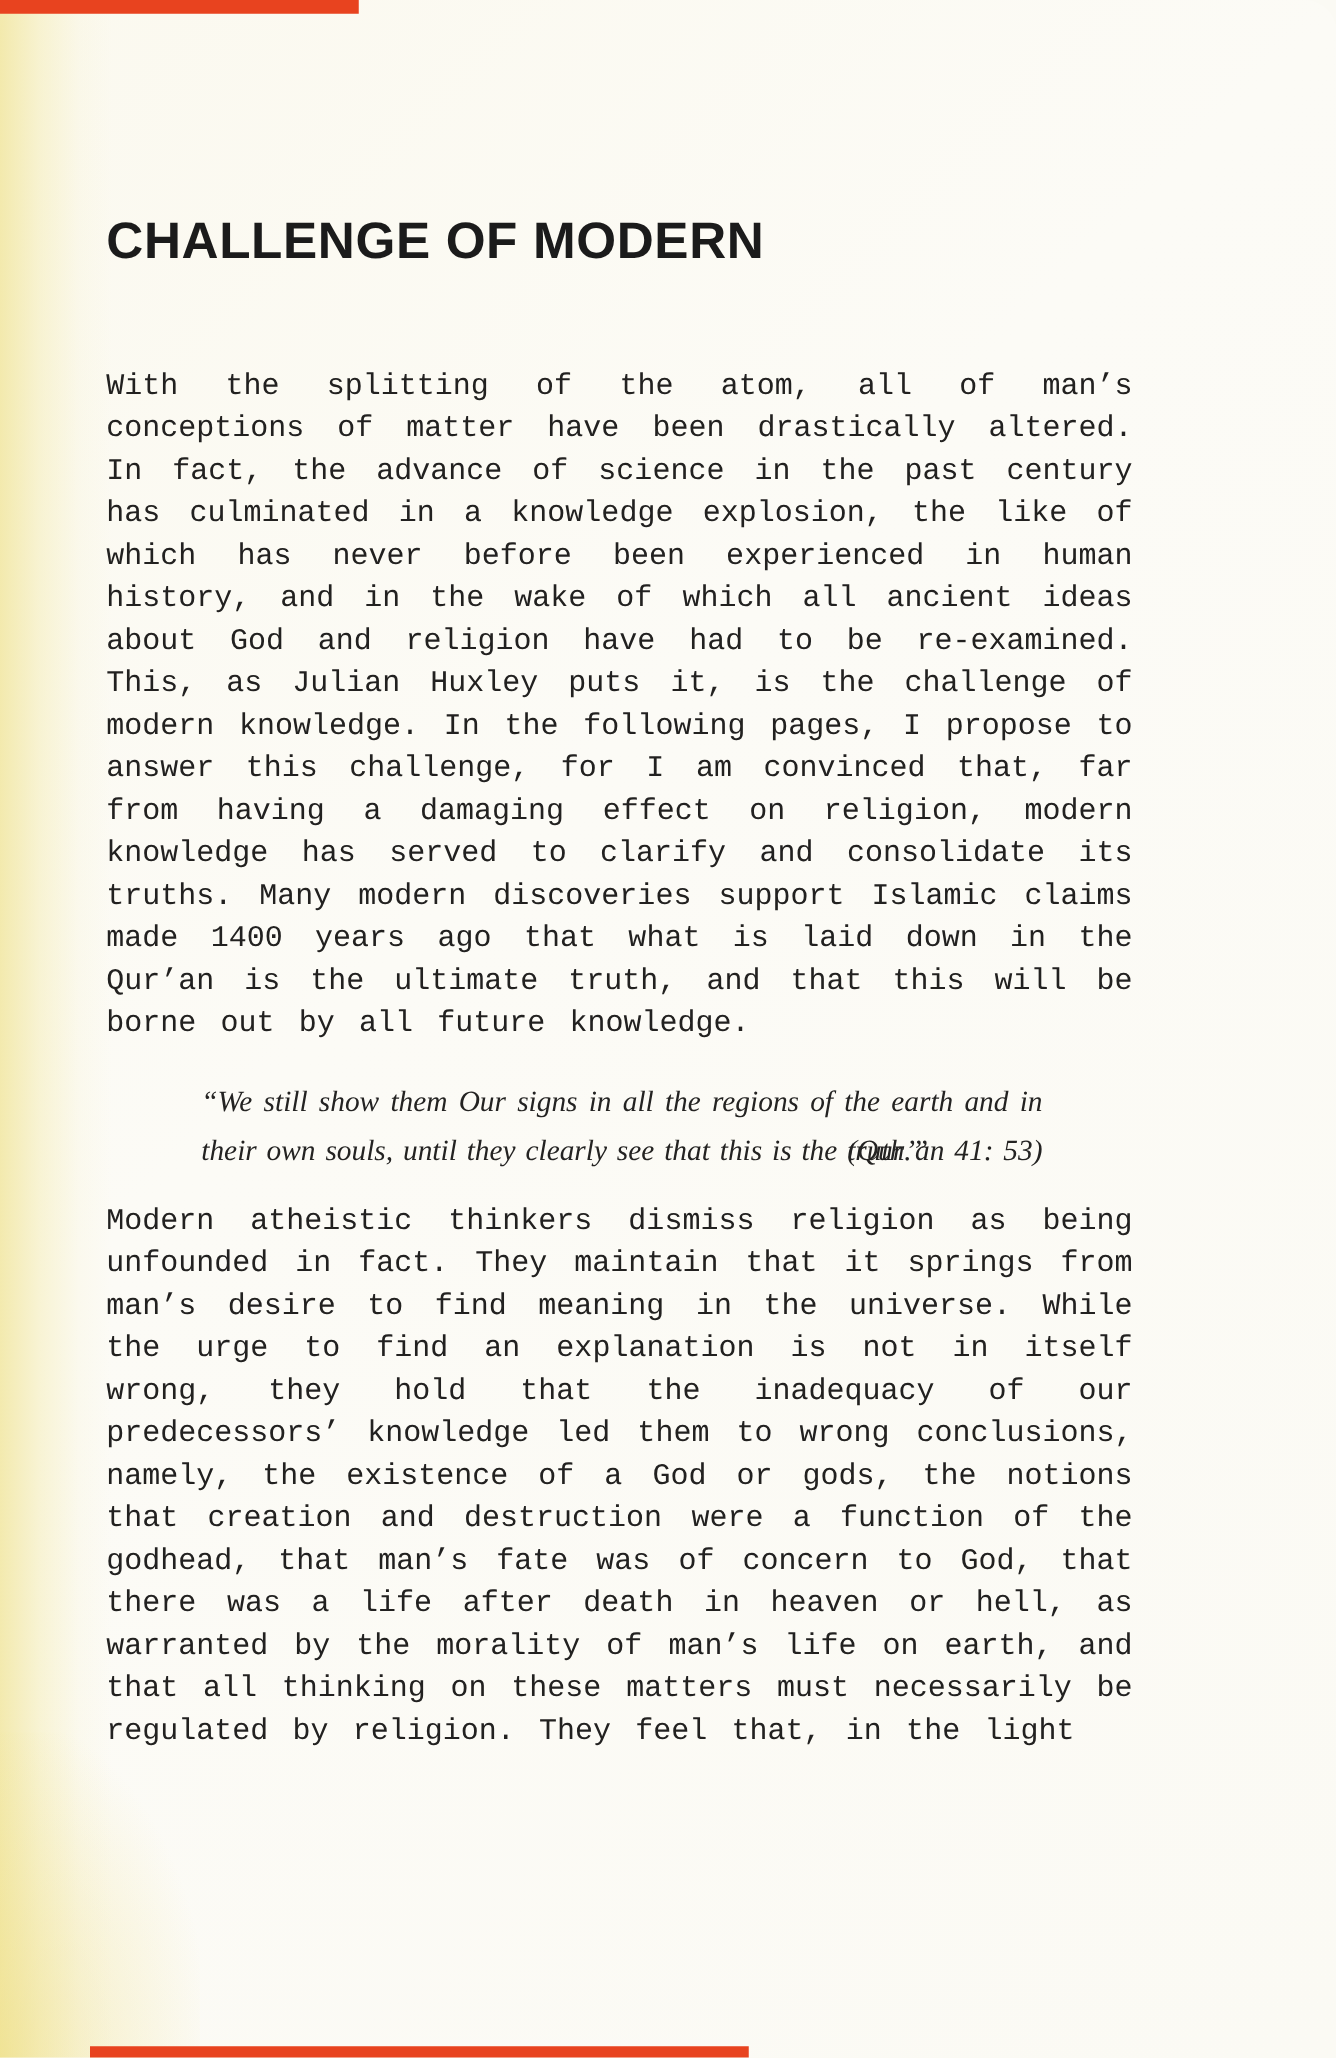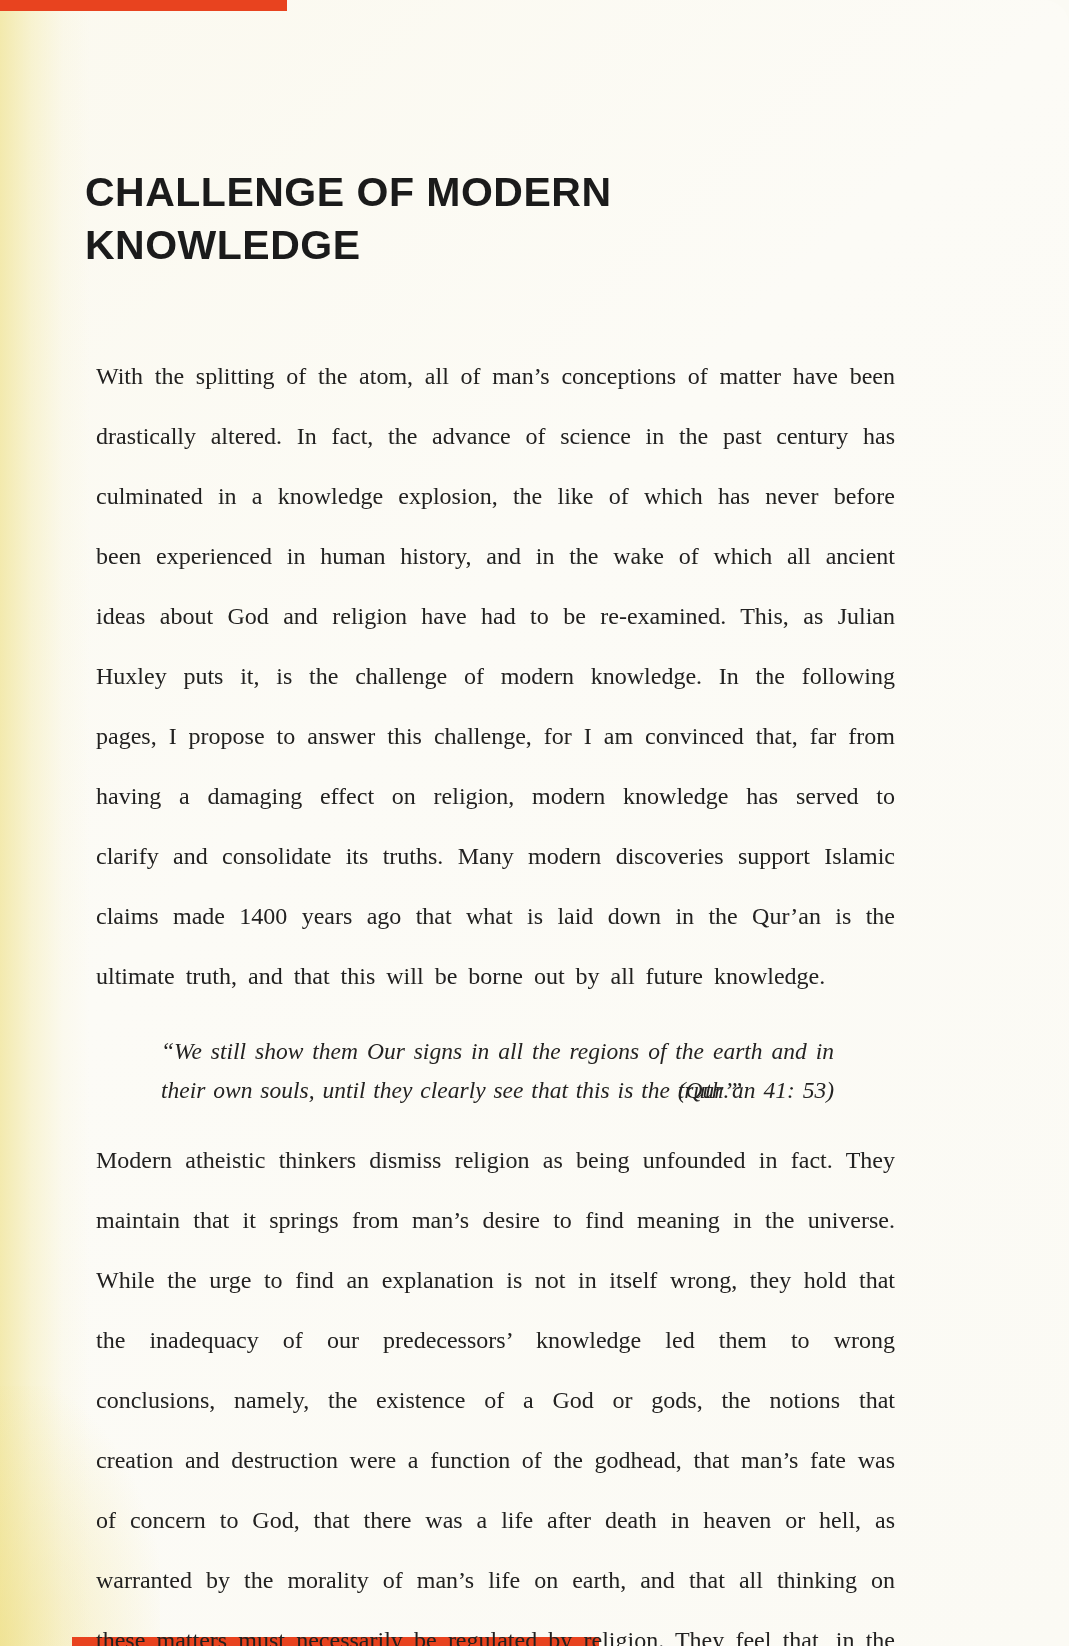--- a/index.html
+++ b/index.html
@@ -62,26 +62,27 @@
     margin: 0 0 74px 0;
     font-family: "Liberation Sans", sans-serif;
     font-weight: bold;
     font-size: 41px;
     line-height: 53px;
     letter-spacing: 0.5px;
     color: #1b1b1b;
   }
   .title-line { display: block; }
   p.body-para {
-    margin: 11px;
+    margin: 0;
     font-size: 24px;
-    line-height: 60px;
+    line-height: 34px;
     color: #222120;
     text-align: justify;
     word-spacing: 5px;
+    font-family: Liberation Mono, monospace;
   }
   blockquote.quran-quote {
     position: relative;
     margin: 26px 72px 20px 76px;
     padding: 0;
     font-style: italic;
     font-size: 23.5px;
     line-height: 39px;
     color: #242322;
     text-align: justify;
@@ -101,21 +102,20 @@
 
   <div class="edge-tint"></div>
   <div class="edge-tint-bottom"></div>
   <div class="strip strip-top"></div>
   <div class="strip strip-bottom"></div>
 
   <div class="content">
 
     <h1 class="chapter-title">
       <span class="title-line">CHALLENGE OF MODERN</span>
-      <span class="title-line">KNOWLEDGE</span>
     </h1>
 
     <p class="body-para">With the splitting of the atom, all of man’s conceptions of matter have been drastically altered. In fact, the advance of science in the past century has culminated in a knowledge explosion, the like of which has never before been experienced in human history, and in the wake of which all ancient ideas about God and religion have had to be re-examined. This, as Julian Huxley puts it, is the challenge of modern knowledge. In the following pages, I propose to answer this challenge, for I am convinced that, far from having a damaging effect on religion, modern knowledge has served to clarify and consolidate its truths. Many modern discoveries support Islamic claims made 1400 years ago that what is laid down in the Qur’an is the ultimate truth, and that this will be borne out by all future knowledge.</p>
 
     <blockquote class="quran-quote">
       <span class="quote-text">“We still show them Our signs in all the regions of the earth and in their own souls, until they clearly see that this is the truth.”</span>
       <span class="quote-cite">(Qur’an 41: 53)</span>
     </blockquote>
 
     <p class="body-para">Modern atheistic thinkers dismiss religion as being unfounded in fact. They maintain that it springs from man’s desire to find meaning in the universe. While the urge to find an explanation is not in itself wrong, they hold that the inadequacy of our predecessors’ knowledge led them to wrong conclusions, namely, the existence of a God or gods, the notions that creation and destruction were a function of the godhead, that man’s fate was of concern to God, that there was a life after death in heaven or hell, as warranted by the morality of man’s life on earth, and that all thinking on these matters must necessarily be regulated by religion. They feel that, in the light</p>

